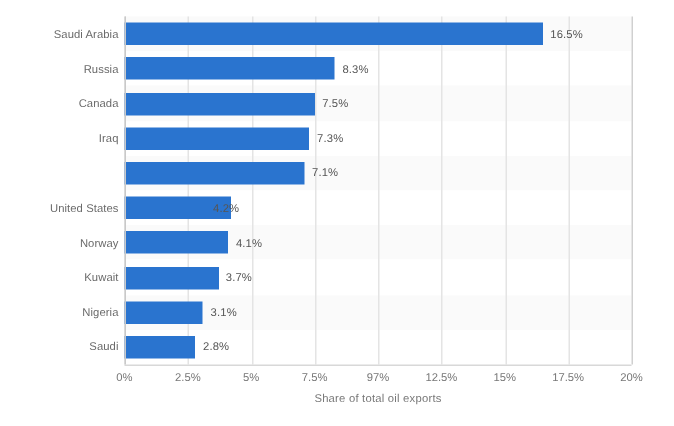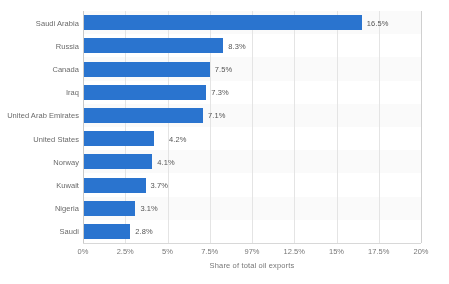--- a/index.html
+++ b/index.html
@@ -142,21 +142,20 @@
 </head>
 <body>
 
 <div id="chart-root">
 
   <div id="cat-axis">
       <div class="cat-label" style="top: 11.6px;">Saudi Arabia</div>
       <div class="cat-label" style="top: 34.8px;">Russia</div>
       <div class="cat-label" style="top: 58px;">Canada</div>
       <div class="cat-label" style="top: 81.2px;">Iraq</div>
-      <div class="cat-label" style="top: 104.4px;">United Arab Emirates</div>
       <div class="cat-label" style="top: 127.6px;">United States</div>
       <div class="cat-label" style="top: 150.8px;">Norway</div>
       <div class="cat-label" style="top: 174px;">Kuwait</div>
       <div class="cat-label" style="top: 197.2px;">Nigeria</div>
       <div class="cat-label" style="top: 220.4px;">Saudi</div>
     </div>
 
   <div class="plot-wrap">
     <div id="bands">
         <div class="band" style="top: 0px; height: 23.2px;"></div>
@@ -197,21 +196,21 @@
         <div class="bar-row" style="top: 73.7px; height: 15px; text-align: center;">
           <div class="bar" style="width: 123.37px; background: rgb(42, 116, 207);"></div>
           <div class="bar-value" style="left: 128.37px;">7.3%</div>
         </div>
         <div class="bar-row" style="top: 96.9px; height: 15px;">
           <div class="bar" style="width: 119.99px; background: rgb(42, 116, 207);"></div>
           <div class="bar-value" style="left: 124.99px;">7.1%</div>
         </div>
         <div class="bar-row" style="top: 120.1px; height: 15px;">
           <div class="bar" style="width: 70.98px; background: rgb(42, 116, 207);"></div>
-          <div class="bar-value" style="left: 86px;">4.2%</div>
+          <div class="bar-value" style="left: 59px;">4.2%</div>
         </div>
         <div class="bar-row" style="top: 143.3px; height: 15px;">
           <div class="bar" style="width: 69.29px; background: rgb(42, 116, 207);"></div>
           <div class="bar-value" style="left: 74.29px;">4.1%</div>
         </div>
         <div class="bar-row" style="top: 166.5px; height: 15px;">
           <div class="bar" style="width: 62.53px; background: rgb(42, 116, 207);"></div>
           <div class="bar-value" style="left: 67.53px;">3.7%</div>
         </div>
         <div class="bar-row" style="top: 189.7px; height: 15px;">

